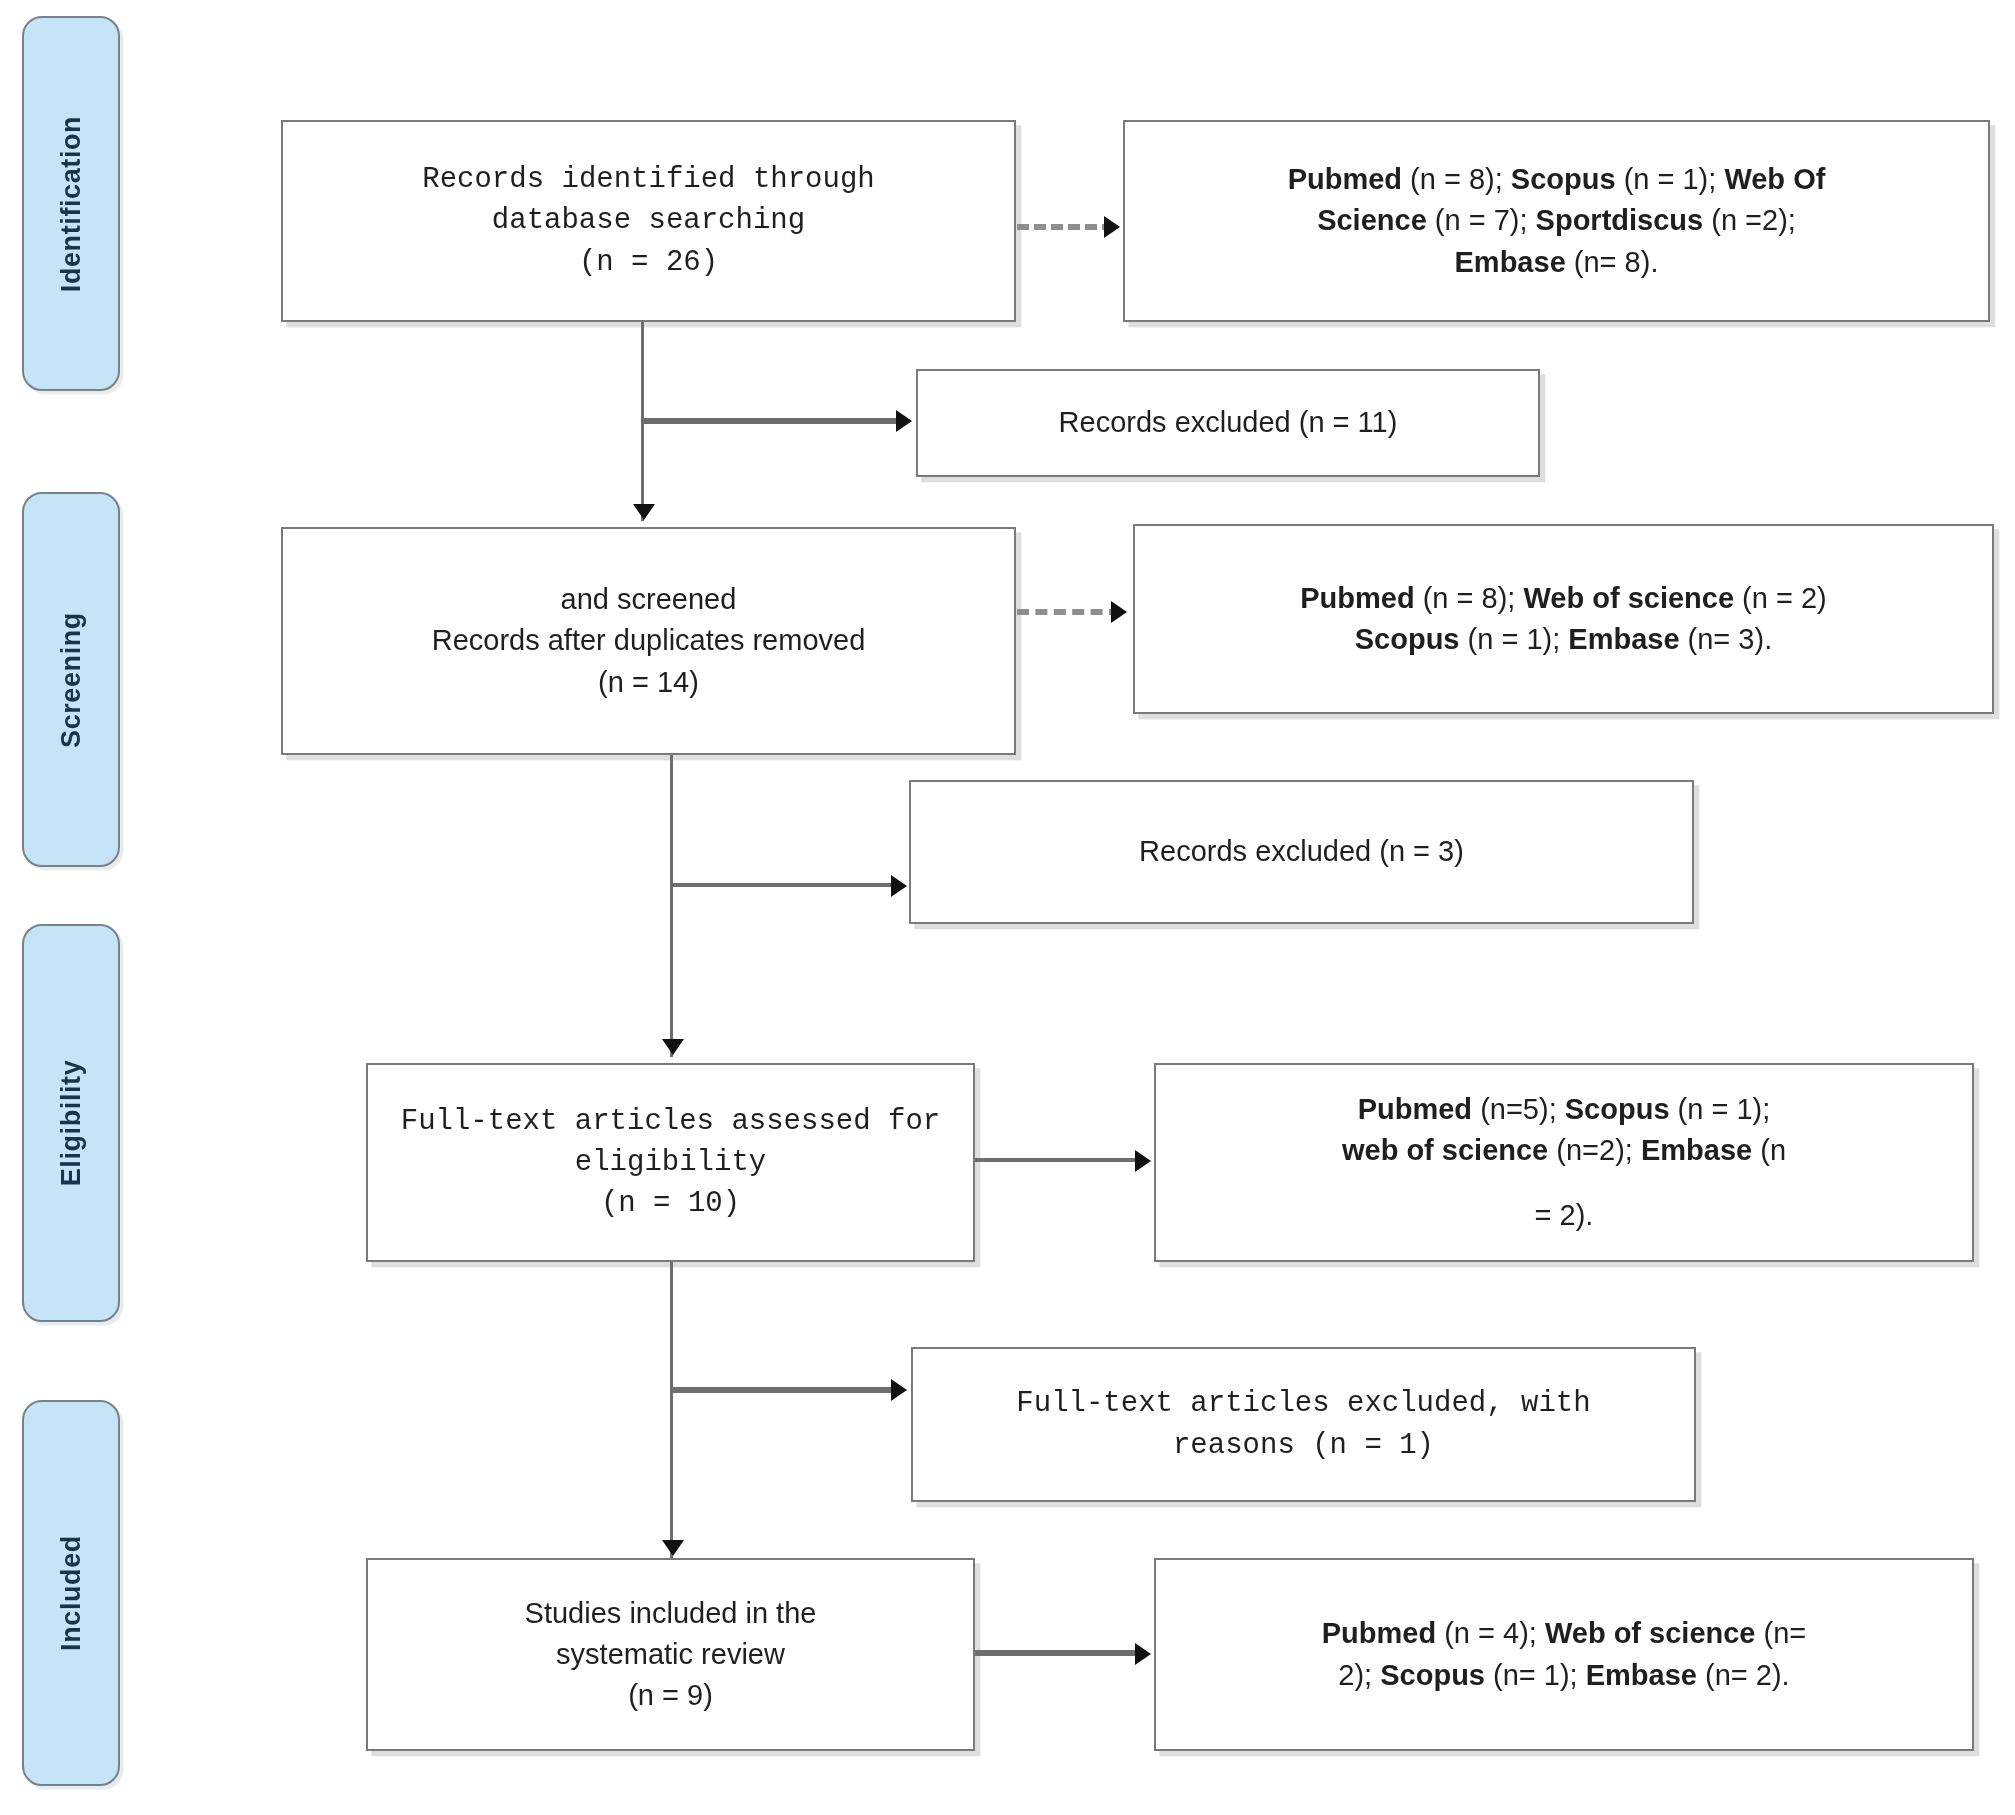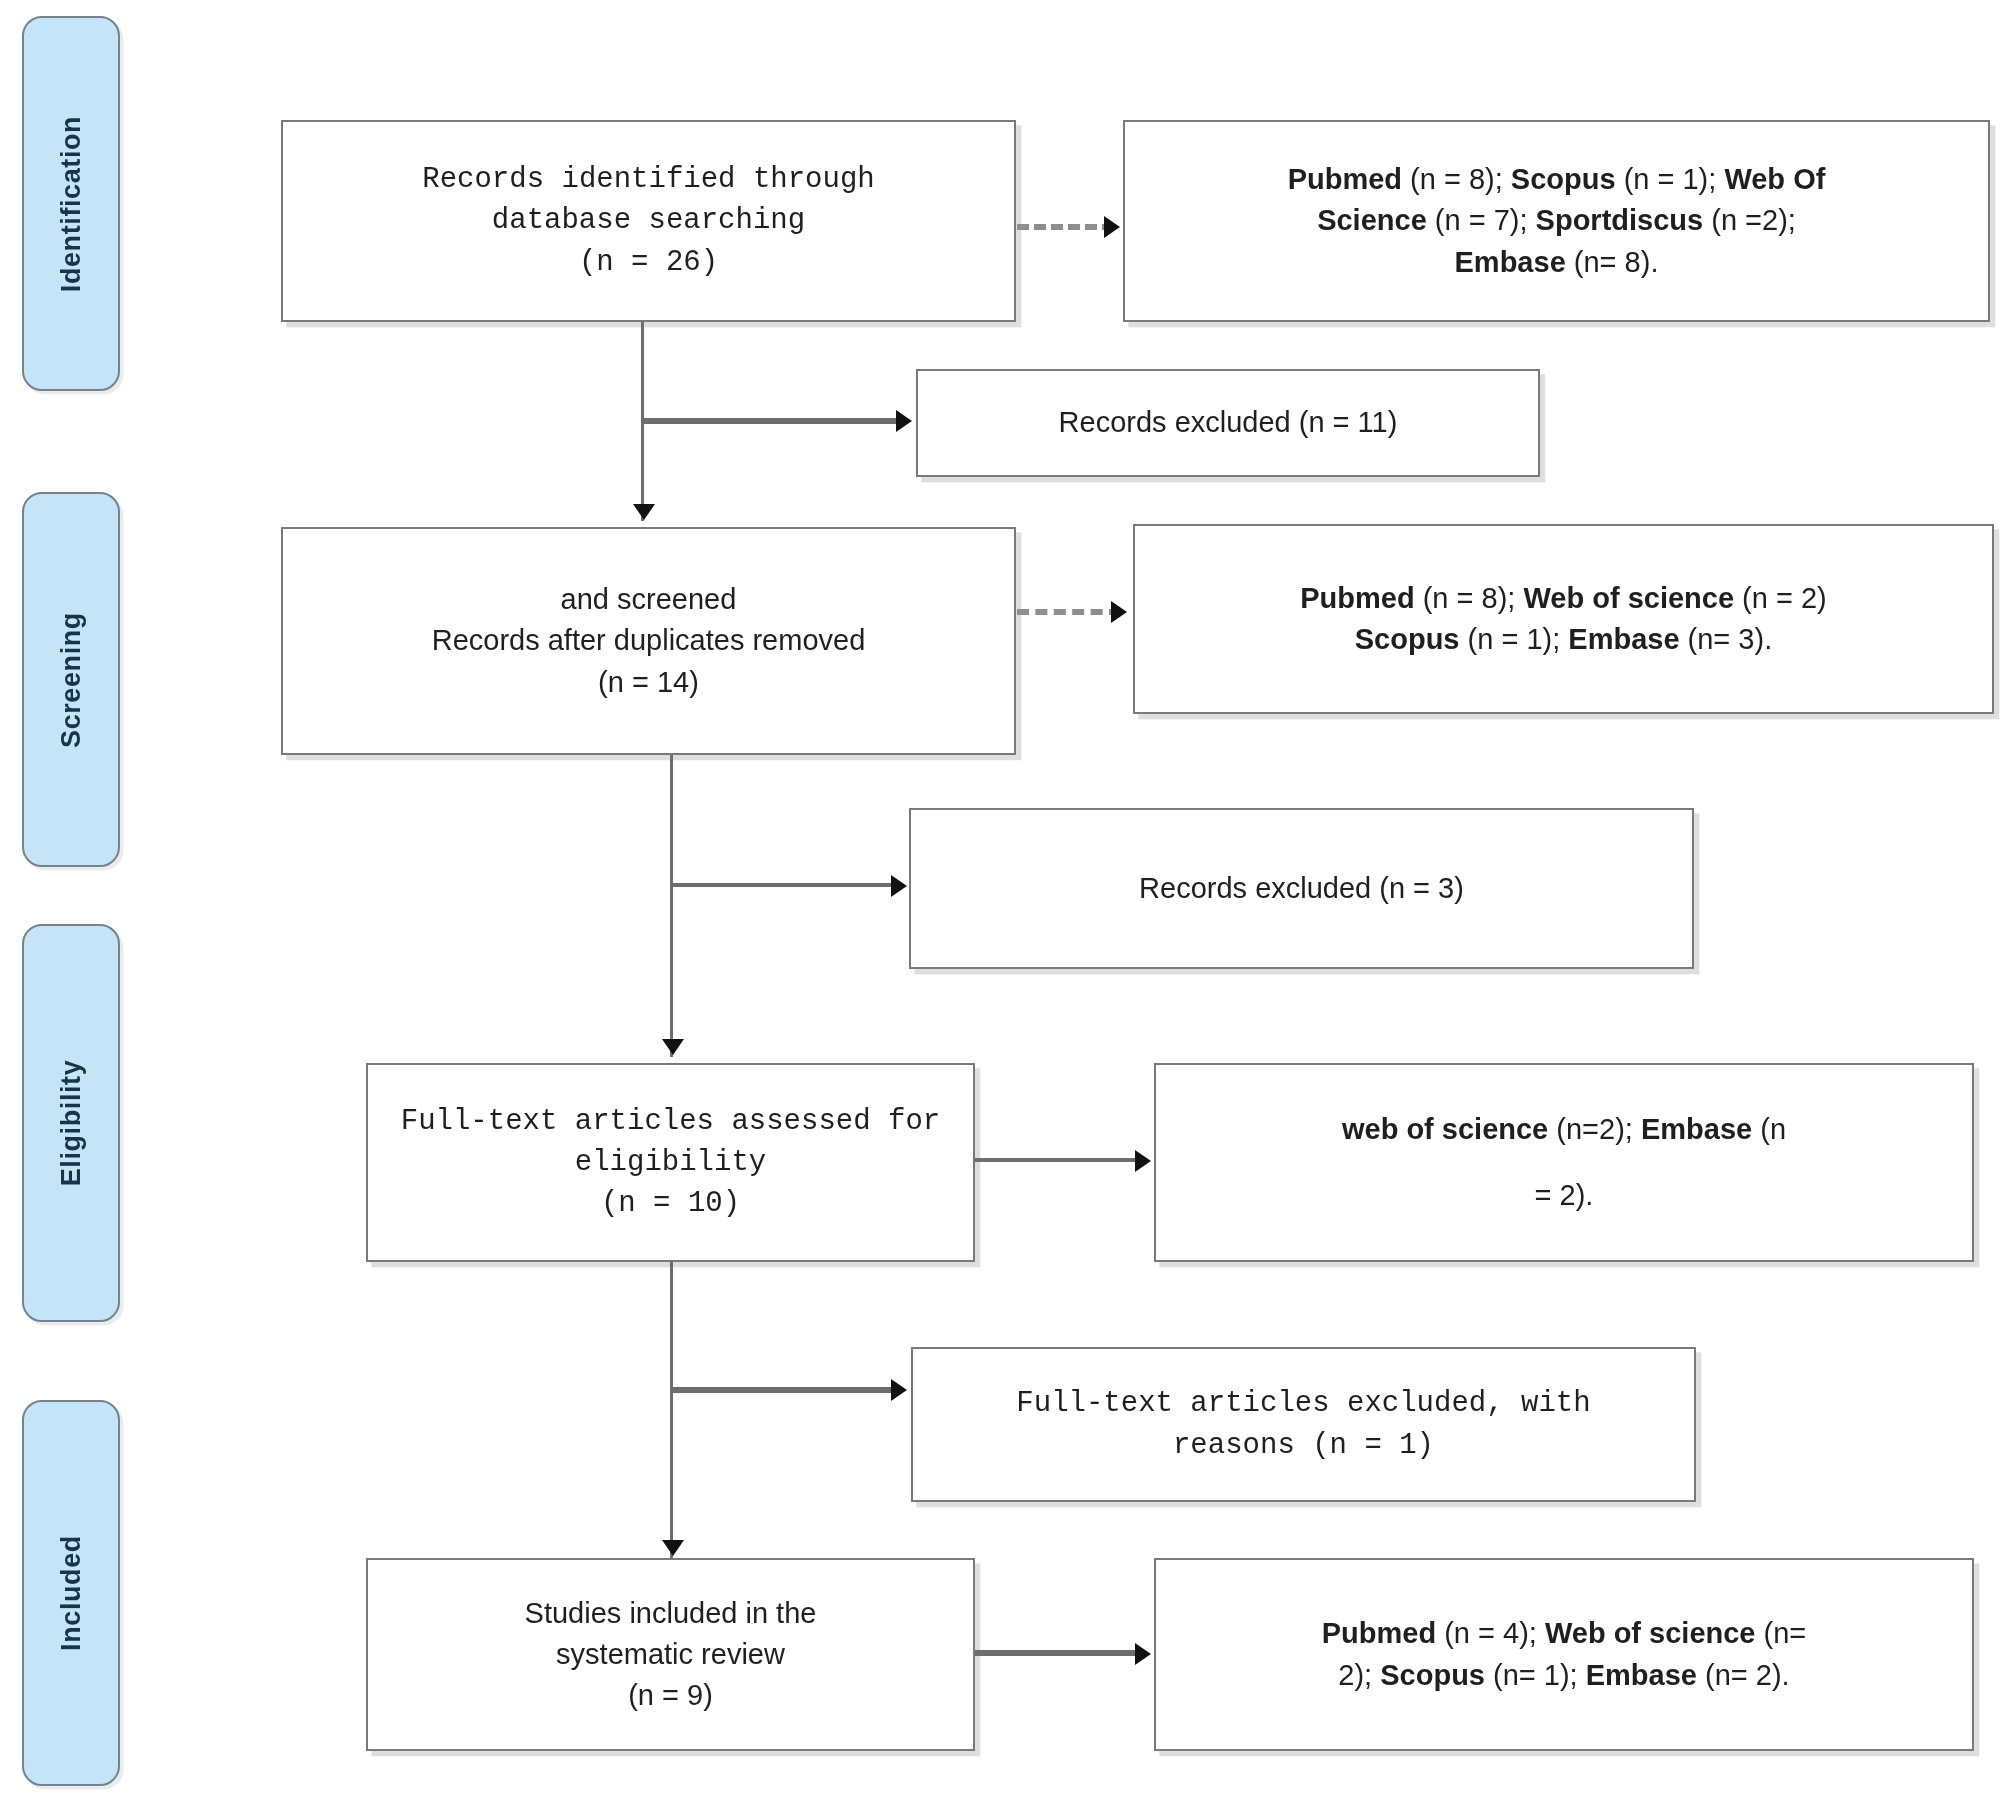--- a/index.html
+++ b/index.html
@@ -166,38 +166,41 @@
       </div>
     </div>
   </div>
 
   <div class="vline" style="left:670px; top:755px; height:302px;"></div>
   <div class="arrow-down" style="left:662px; top:1039px;"></div>
 
   <div class="hline" style="left:672px; top:883px; width:230px;"></div>
   <div class="arrow-right" style="left:891px; top:875px;"></div>
 
-  <div class="box" style="left:909px; top:808px; width:785px; height:161px;">
+  <div class="box" style="left:909px; top:780px; width:785px; height:144px;">
     <div class="txt">Records excluded (n = 3)</div>
   </div>
 
   <div class="box" style="left:366px; top:1063px; width:609px; height:199px;font-family:Liberation Mono, monospace;">
     <div class="txt">
       <div>Full-text articles assessed for</div>
       <div>eligibility</div>
       <div>(n = 10)</div>
     </div>
   </div>
 
   <div class="hline" style="left:975px; top:1158px; width:170px;"></div>
   <div class="arrow-right" style="left:1135px; top:1150px;"></div>
 
   <div class="box" style="left:1154px; top:1063px; width:820px; height:199px;">
     <div class="txt bold">
       <div>
+        <span>Pubmed</span><span class="reg"> (n=5); </span><span>Scopus</span><span class="reg"> (n = 1);</span>
+      </div>
+      <div>
         <span>web of science</span><span class="reg"> (n=2); </span><span>Embase</span><span class="reg"> (n</span>
       </div>
       <div class="reg">= 2).</div>
     </div>
   </div>
 
   <div class="vline" style="left:670px; top:1262px; height:296px;"></div>
   <div class="arrow-down" style="left:662px; top:1540px;"></div>
 
   <div class="hline thick" style="left:672px; top:1387px; width:230px;"></div>

